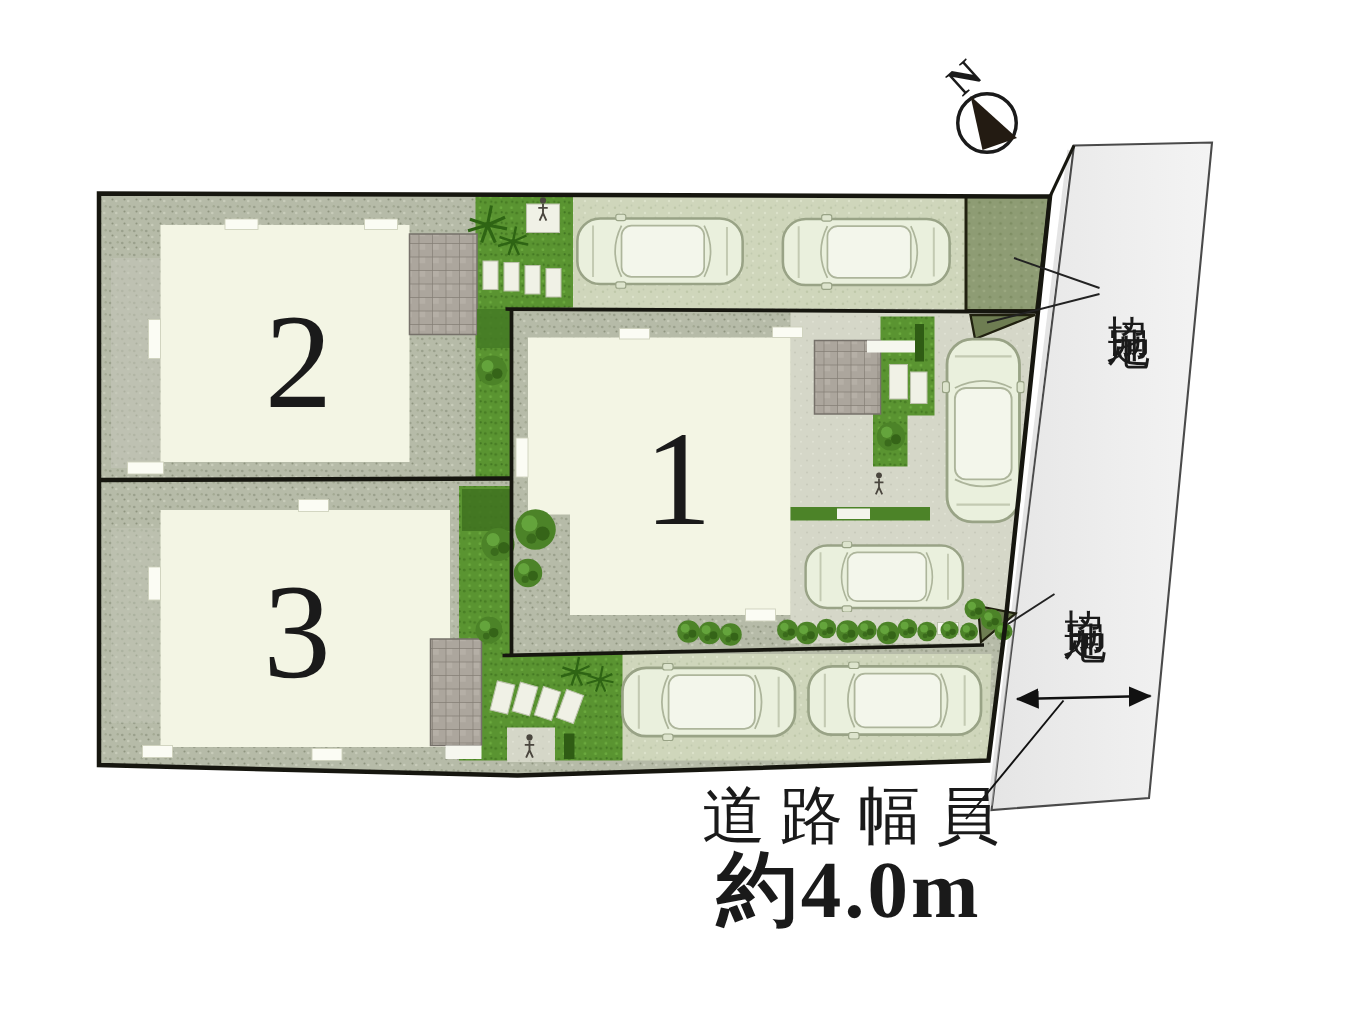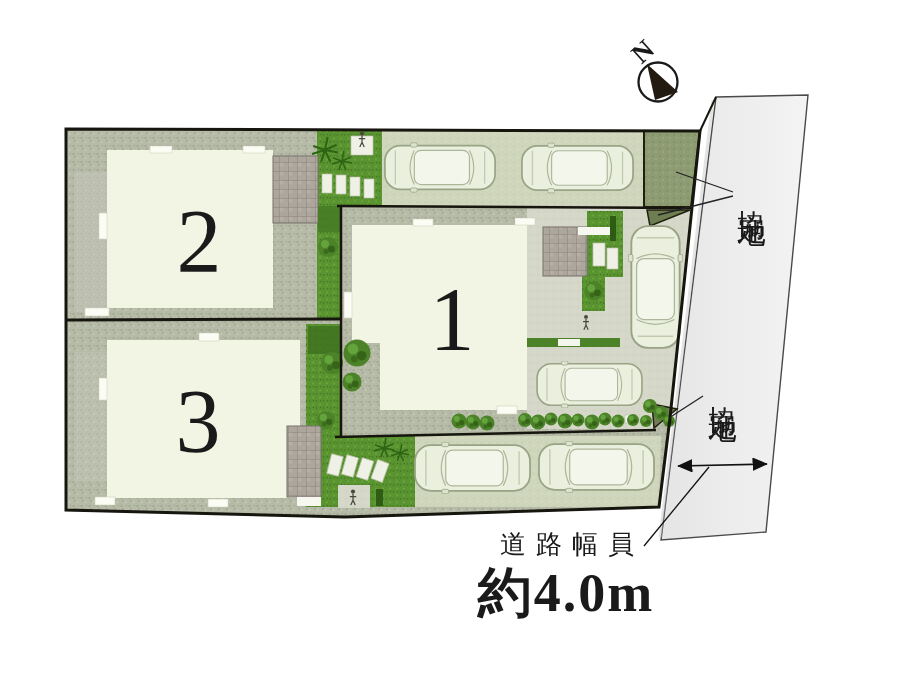--- a/index.html
+++ b/index.html
@@ -11,21 +11,21 @@
   .lbl{
     position:absolute;color:#1a1a1a;transform:translate(-50%,-50%);
     white-space:nowrap;line-height:1;
   }
   .lot-number{font-size:90px;font-weight:400;}
   .vtext{
     writing-mode:vertical-rl;text-orientation:upright;
     font-size:28px;letter-spacing:4px;font-weight:500;
   }
   .north{font-size:27px;font-weight:700;transform:translate(-50%,-50%) rotate(-42deg);}
-  .road-caption{font-size:26px;letter-spacing:10px;font-weight:500;}
+  .road-caption{font-size:42px;letter-spacing:10px;font-weight:500;}
   .road-value{font-size:54px;font-weight:700;letter-spacing:2px;}
 </style>
 </head>
 <body>
 
 <div class="stage">
 
 <svg width="900" height="673" viewBox="0 0 900 673">
   <defs>
     <pattern id="patGravel" width="8" height="8" patternUnits="userSpaceOnUse">

